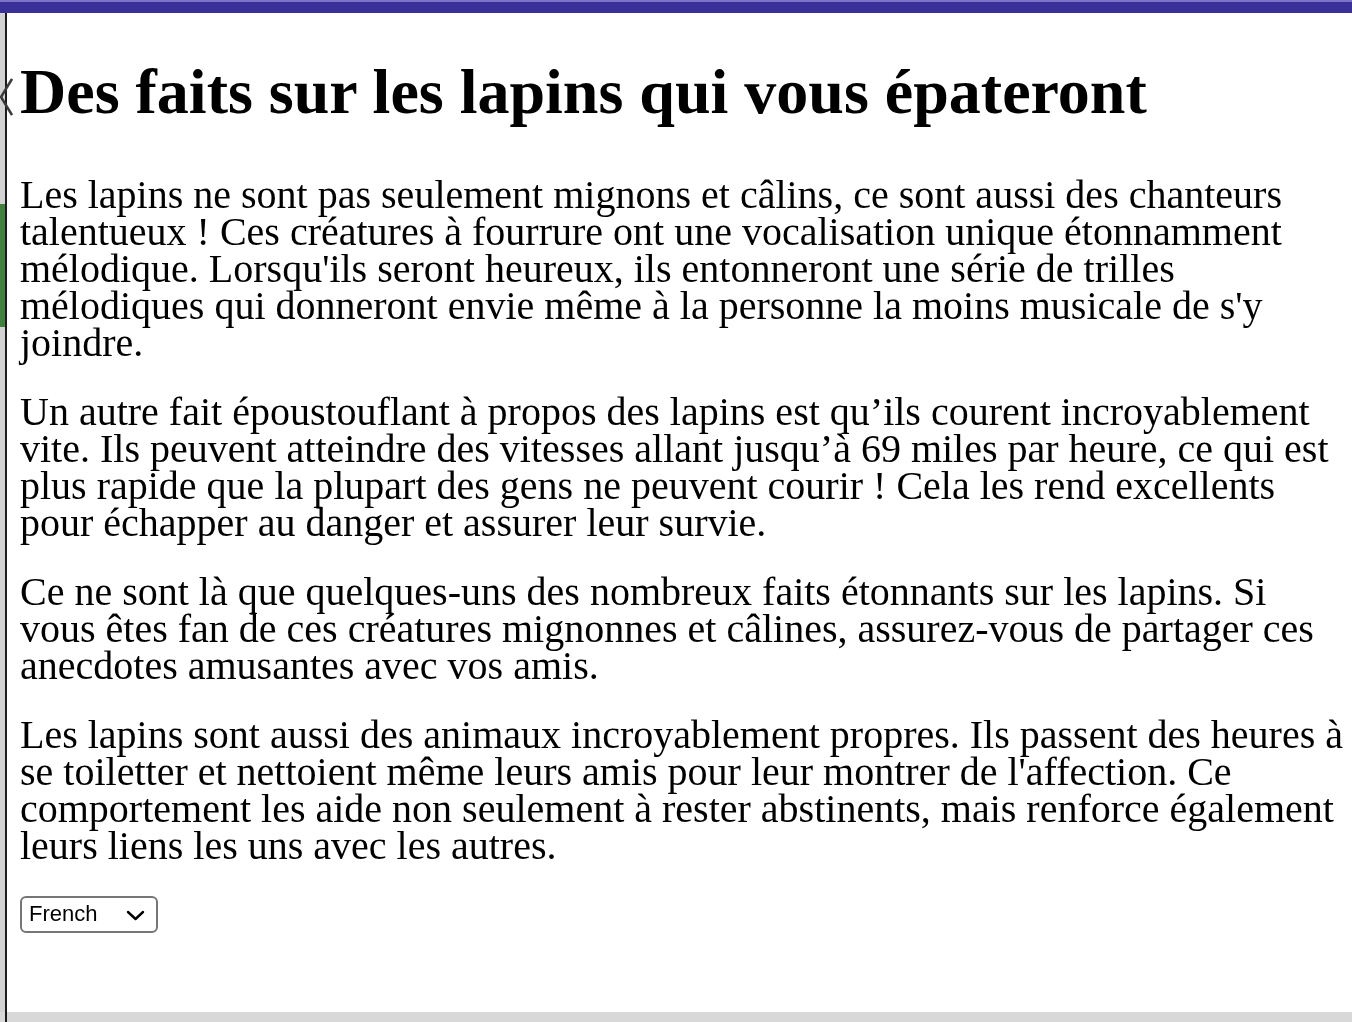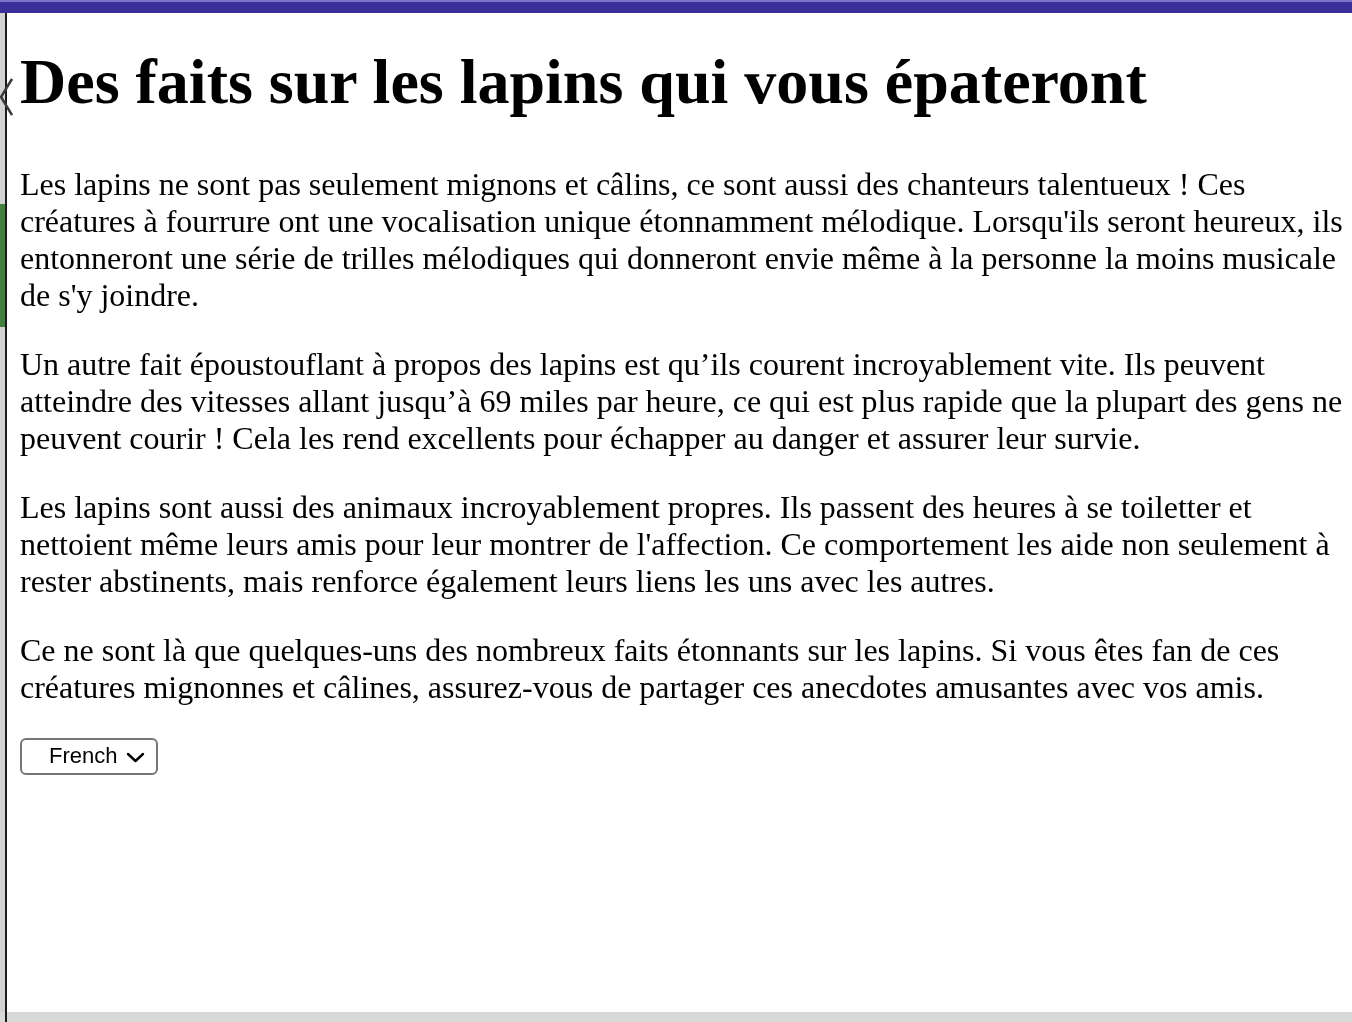--- a/index.html
+++ b/index.html
@@ -40,42 +40,42 @@
   }
 
   
   .bottom-strip {
     position: absolute; left: 0; bottom: 0; width: 1352px; height: 10px;
     background: #d8d8d8; z-index: 3;
   }
 
   
   .panel {
-    position: absolute; left: 7px; top: 13px; width: 1345px; height: 702px;
+    position: absolute; left: 7px; top: 23px; width: 1345px; height: 702px;
     background: #ffffff; box-sizing: border-box;
     padding: 0 6px 0 13px; z-index: 1;
   }
   .panel h1 {
     font-family: "Liberation Serif", serif;
     font-weight: bold; font-size: 64px; line-height: 73px;
     margin: 32px 0 48px 0;
   }
   .panel p {
-    font-size: 32px; line-height: 37px;
+    font-size: 40px; line-height: 37px;
     margin: 32px 0;
   }
 
   
   .select-wrap { position: relative; display: inline-block; margin: 0; }
   .select-wrap select {
     -webkit-appearance: none; -moz-appearance: none; appearance: none;
     width: 138px; height: 37px; box-sizing: border-box;
     font-family: "Liberation Sans", sans-serif; font-size: 22px; color: #000;
     background: #ffffff; border: 2px solid #767676; border-radius: 6px;
-    padding: 0 36px 2px 27px;
+    padding: 0 36px 2px 7px;
   }
   .select-wrap svg {
     position: absolute; right: 13px; top: 14px; pointer-events: none;
   }
 </style>
 </head>
 <body>
 
 <div class="screen">
 
@@ -90,22 +90,22 @@
   <svg class="chevron-left" width="13" height="42" viewBox="0 0 13 42">
     <polyline points="12,3 1,21 12,39" fill="none" stroke="#3a3a3a" stroke-width="2.5"></polyline>
   </svg>
 
   <div class="panel">
 
     <h1>Des faits sur les lapins qui vous épateront</h1>
 
     <p>Les lapins ne sont pas seulement mignons et câlins, ce sont aussi des chanteurs talentueux ! Ces créatures à fourrure ont une vocalisation unique étonnamment mélodique. Lorsqu'ils seront heureux, ils entonneront une série de trilles mélodiques qui donneront envie même à la personne la moins musicale de s'y joindre.</p>
     <p>Un autre fait époustouflant à propos des lapins est qu’ils courent incroyablement vite. Ils peuvent atteindre des vitesses allant jusqu’à 69 miles par heure, ce qui est plus rapide que la plupart des gens ne peuvent courir ! Cela les rend excellents pour échapper au danger et assurer leur survie.</p>
+    <p>Ce ne sont là que quelques-uns des nombreux faits étonnants sur les lapins. Si vous êtes fan de ces créatures mignonnes et câlines, assurez-vous de partager ces anecdotes amusantes avec vos amis.</p>
     <p>Les lapins sont aussi des animaux incroyablement propres. Ils passent des heures à se toiletter et nettoient même leurs amis pour leur montrer de l'affection. Ce comportement les aide non seulement à rester abstinents, mais renforce également leurs liens les uns avec les autres.</p>
-    <p>Ce ne sont là que quelques-uns des nombreux faits étonnants sur les lapins. Si vous êtes fan de ces créatures mignonnes et câlines, assurez-vous de partager ces anecdotes amusantes avec vos amis.</p>
 
     <div class="select-wrap">
       <select aria-label="Language"><option>French</option></select>
       <svg width="19" height="11" viewBox="0 0 19 11">
         <polyline points="2,2 9.5,9 17,2" fill="none" stroke="#000000" stroke-width="2.4" stroke-linecap="round" stroke-linejoin="round"></polyline>
       </svg>
     </div>
 
   </div>
 

